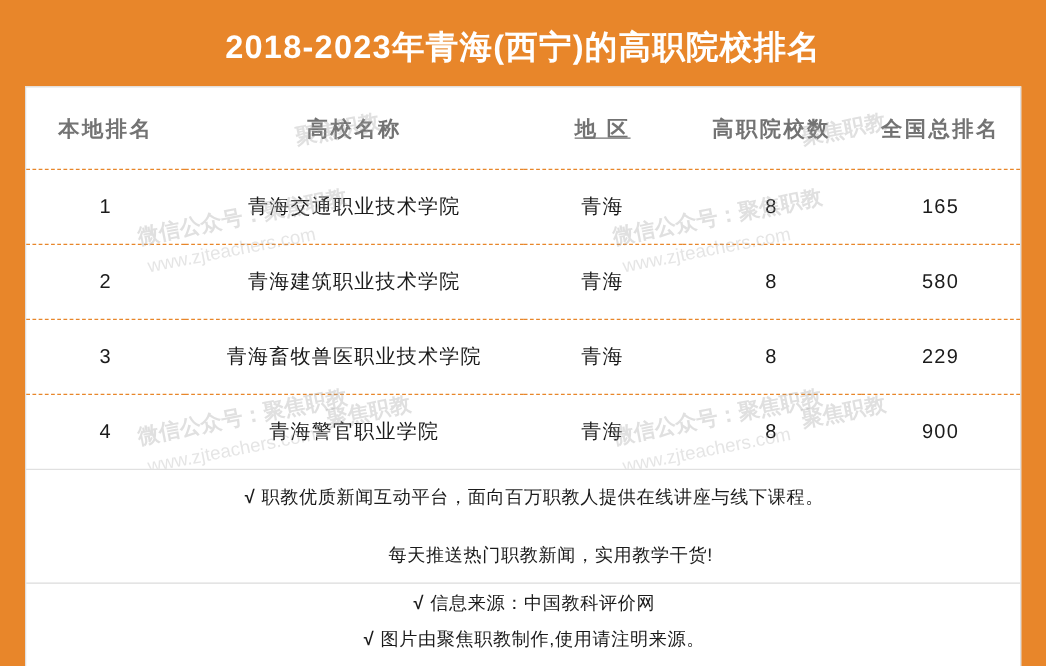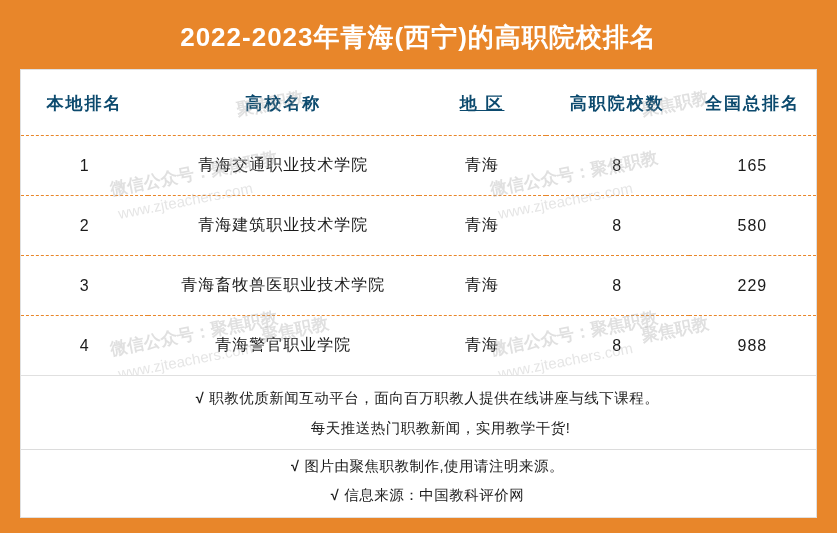--- a/index.html
+++ b/index.html
@@ -65,21 +65,21 @@
   table {
     position: relative;
     z-index: 1;
     width: 100%;
     border-collapse: collapse;
     table-layout: fixed;
   }
   thead th {
     font-size: 17px;
     font-weight: bold;
-    color: #0c4a6e;
+    color: #737373;
     padding: 22px 0 20px 0;
     text-align: center;
     letter-spacing: 2px;
   }
   tbody td {
     font-size: 16px;
     color: #1b1b1b;
     text-align: center;
     padding: 19px 0 19px 0;
     border-top: 1px dashed #e8862a;
@@ -106,36 +106,37 @@
   }
   .note-line {
     font-size: 14.5px;
     color: #1b1b1b;
     padding: 4px 0 4px 18px;
     line-height: 1.5;
     letter-spacing: 0.5px;
   }
   .note-indent {
     padding-left: 44px;
+    margin-top: 17px;
   }
   .note-sep {
     border-top: 1px solid #dcdcdc;
     margin: 5px 0 2px 0;
   }
   .check {
     font-weight: bold;
     margin-right: 5px;
   }
 </style>
 </head>
 <body>
 
 <div class="page">
 
-  <div class="title">2022-2023年青海(西宁)的高职院校排名</div>
+  <div class="title">2018-2023年青海(西宁)的高职院校排名</div>
 
   <div class="card">
 
     <div class="watermarks">
       <div class="wm big" style="left:88px; top:92px;">微信公众号：聚焦职教</div>
       <div class="wm" style="left:96px; top:122px;">www.zjteachers.com</div>
       <div class="wm big" style="left:468px; top:92px;">微信公众号：聚焦职教</div>
       <div class="wm" style="left:476px; top:122px;">www.zjteachers.com</div>
       <div class="wm big" style="left:215px; top:22px;">聚焦职教</div>
       <div class="wm big" style="left:620px; top:22px;">聚焦职教</div>
@@ -177,33 +178,33 @@
           <td>青海畜牧兽医职业技术学院</td>
           <td>青海</td>
           <td>8</td>
           <td>229</td>
         </tr>
         <tr>
           <td>4</td>
           <td>青海警官职业学院</td>
           <td>青海</td>
           <td>8</td>
-          <td>988</td>
+          <td>900</td>
         </tr>
       </tbody>
     </table>
   </div>
 
   <div class="notes">
     <div class="note-line">
       <span class="check">√</span><span>职教优质新闻互动平台，面向百万职教人提供在线讲座与线下课程。</span>
     </div>
     <div class="note-line note-indent">每天推送热门职教新闻，实用教学干货!</div>
     <div class="note-sep"></div>
     <div class="note-line">
+      <span class="check">√</span><span>信息来源：中国教科评价网</span>
+    </div>
+    <div class="note-line">
       <span class="check">√</span><span>图片由聚焦职教制作,使用请注明来源。</span>
     </div>
-    <div class="note-line">
-      <span class="check">√</span><span>信息来源：中国教科评价网</span>
-    </div>
   </div>
 
 </div>
 
 </body></html>

